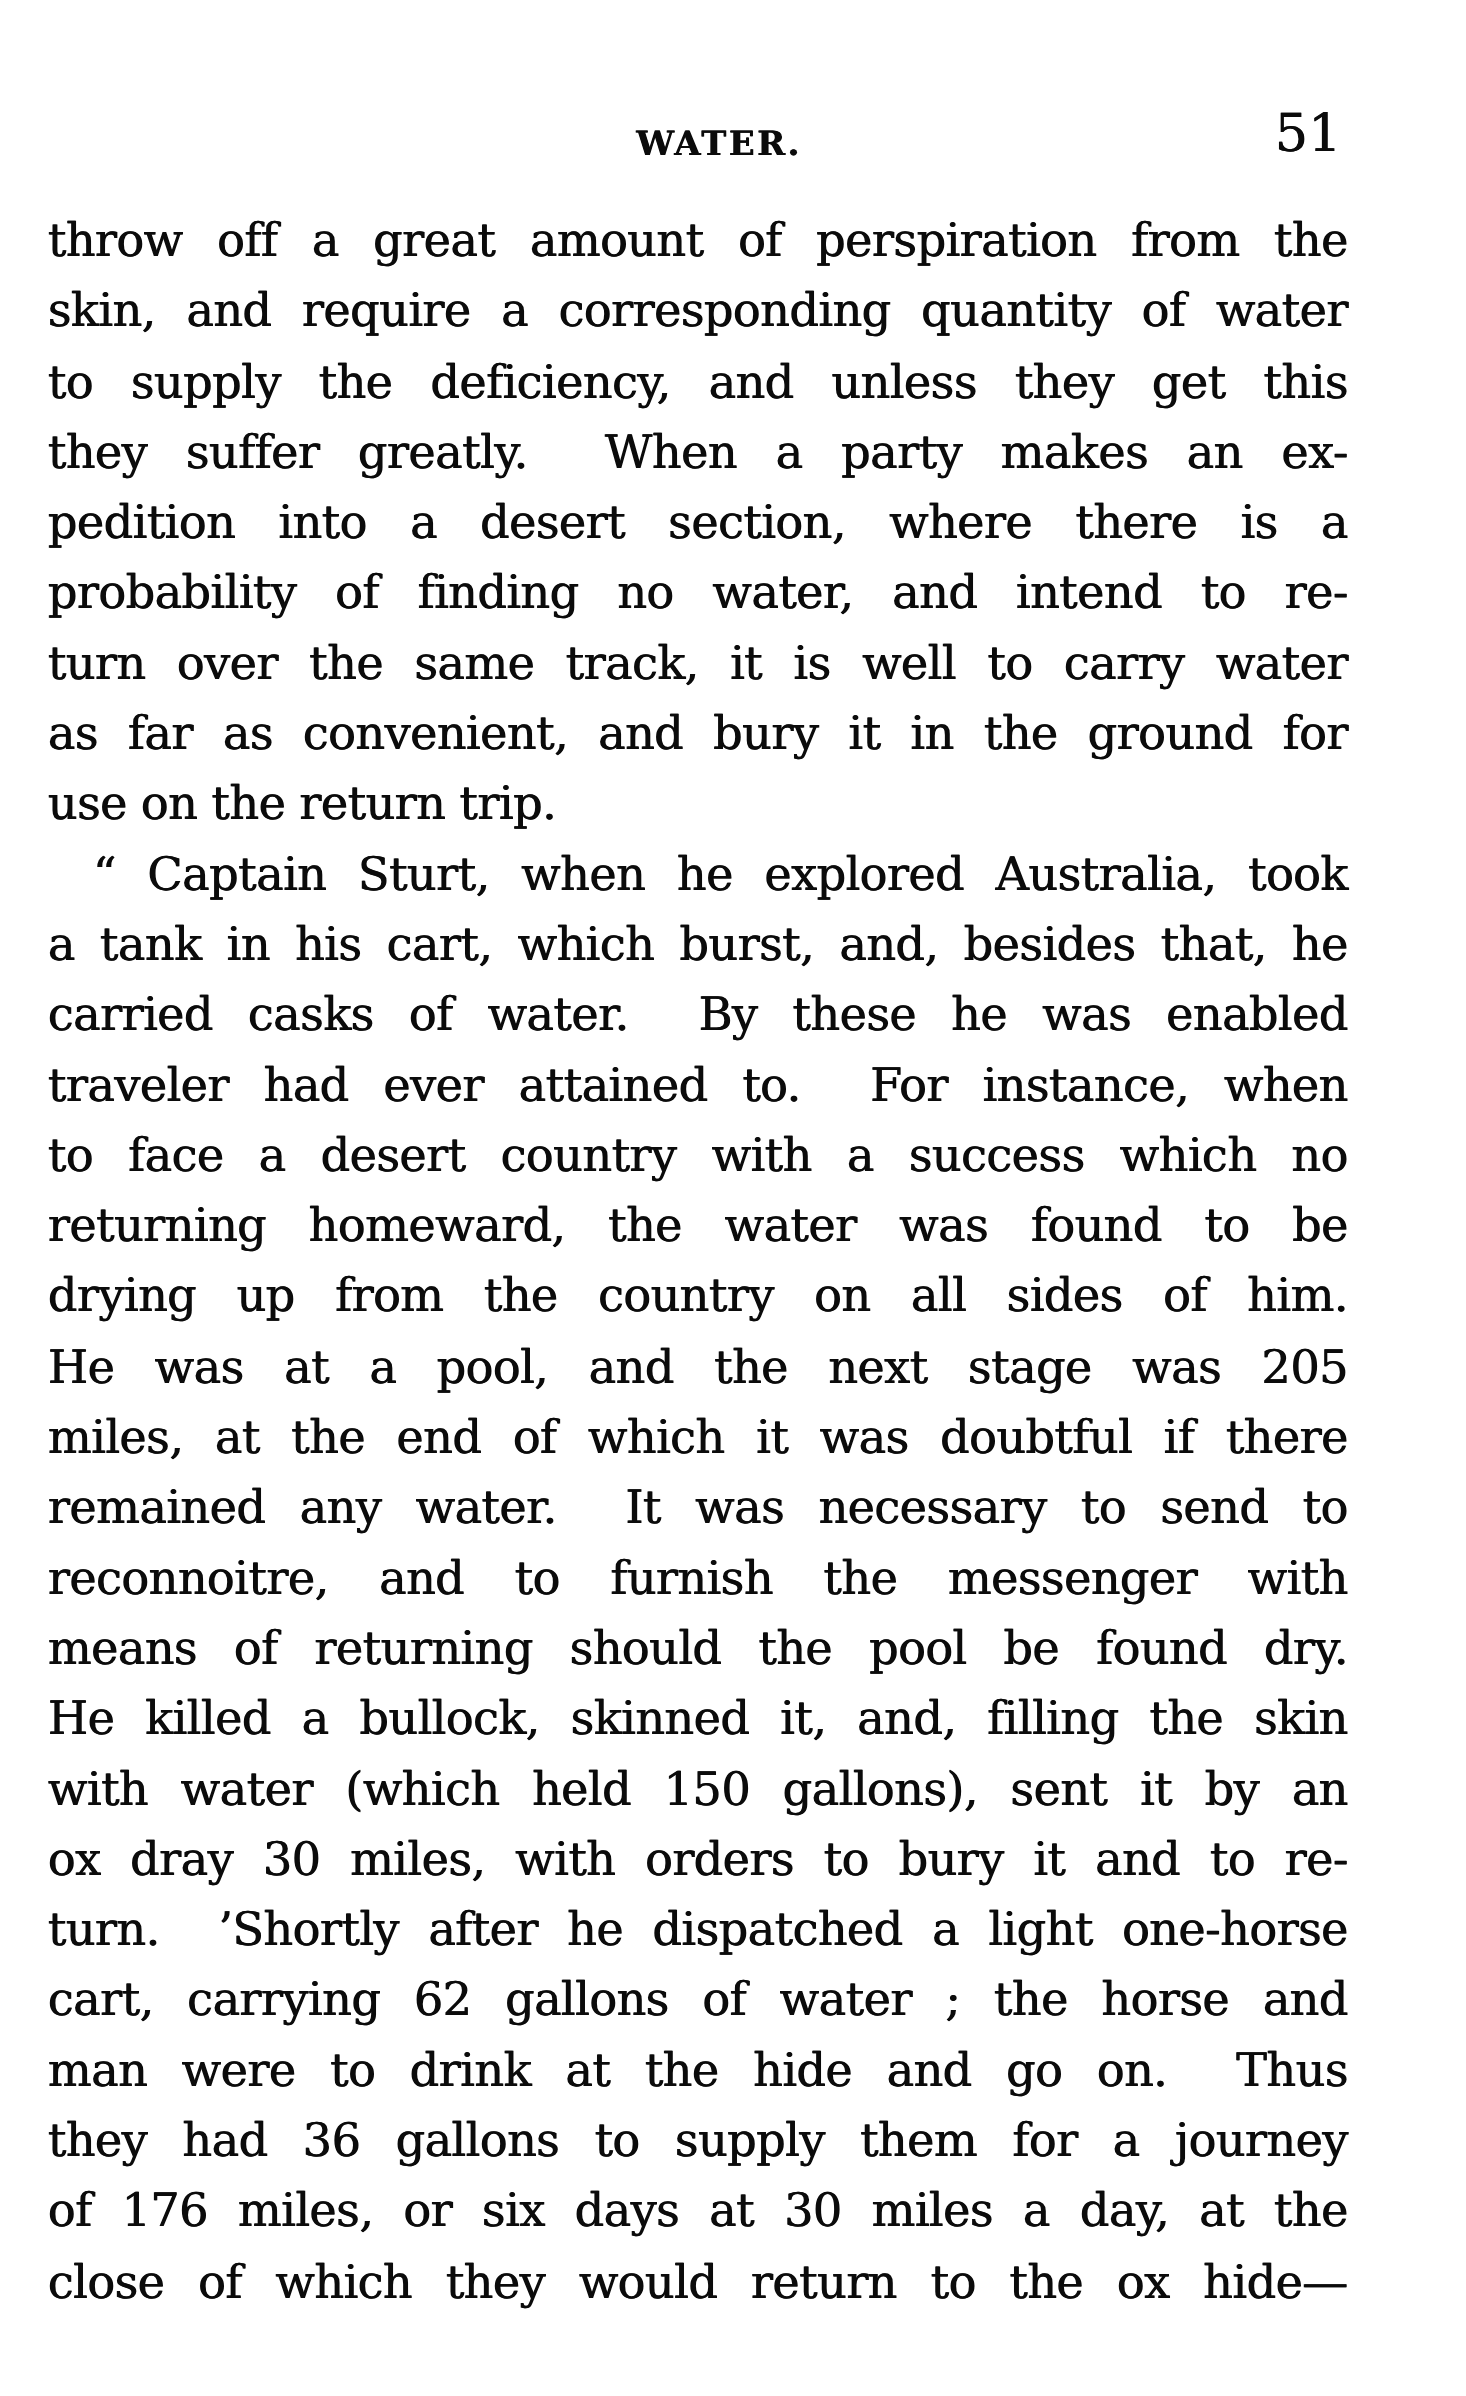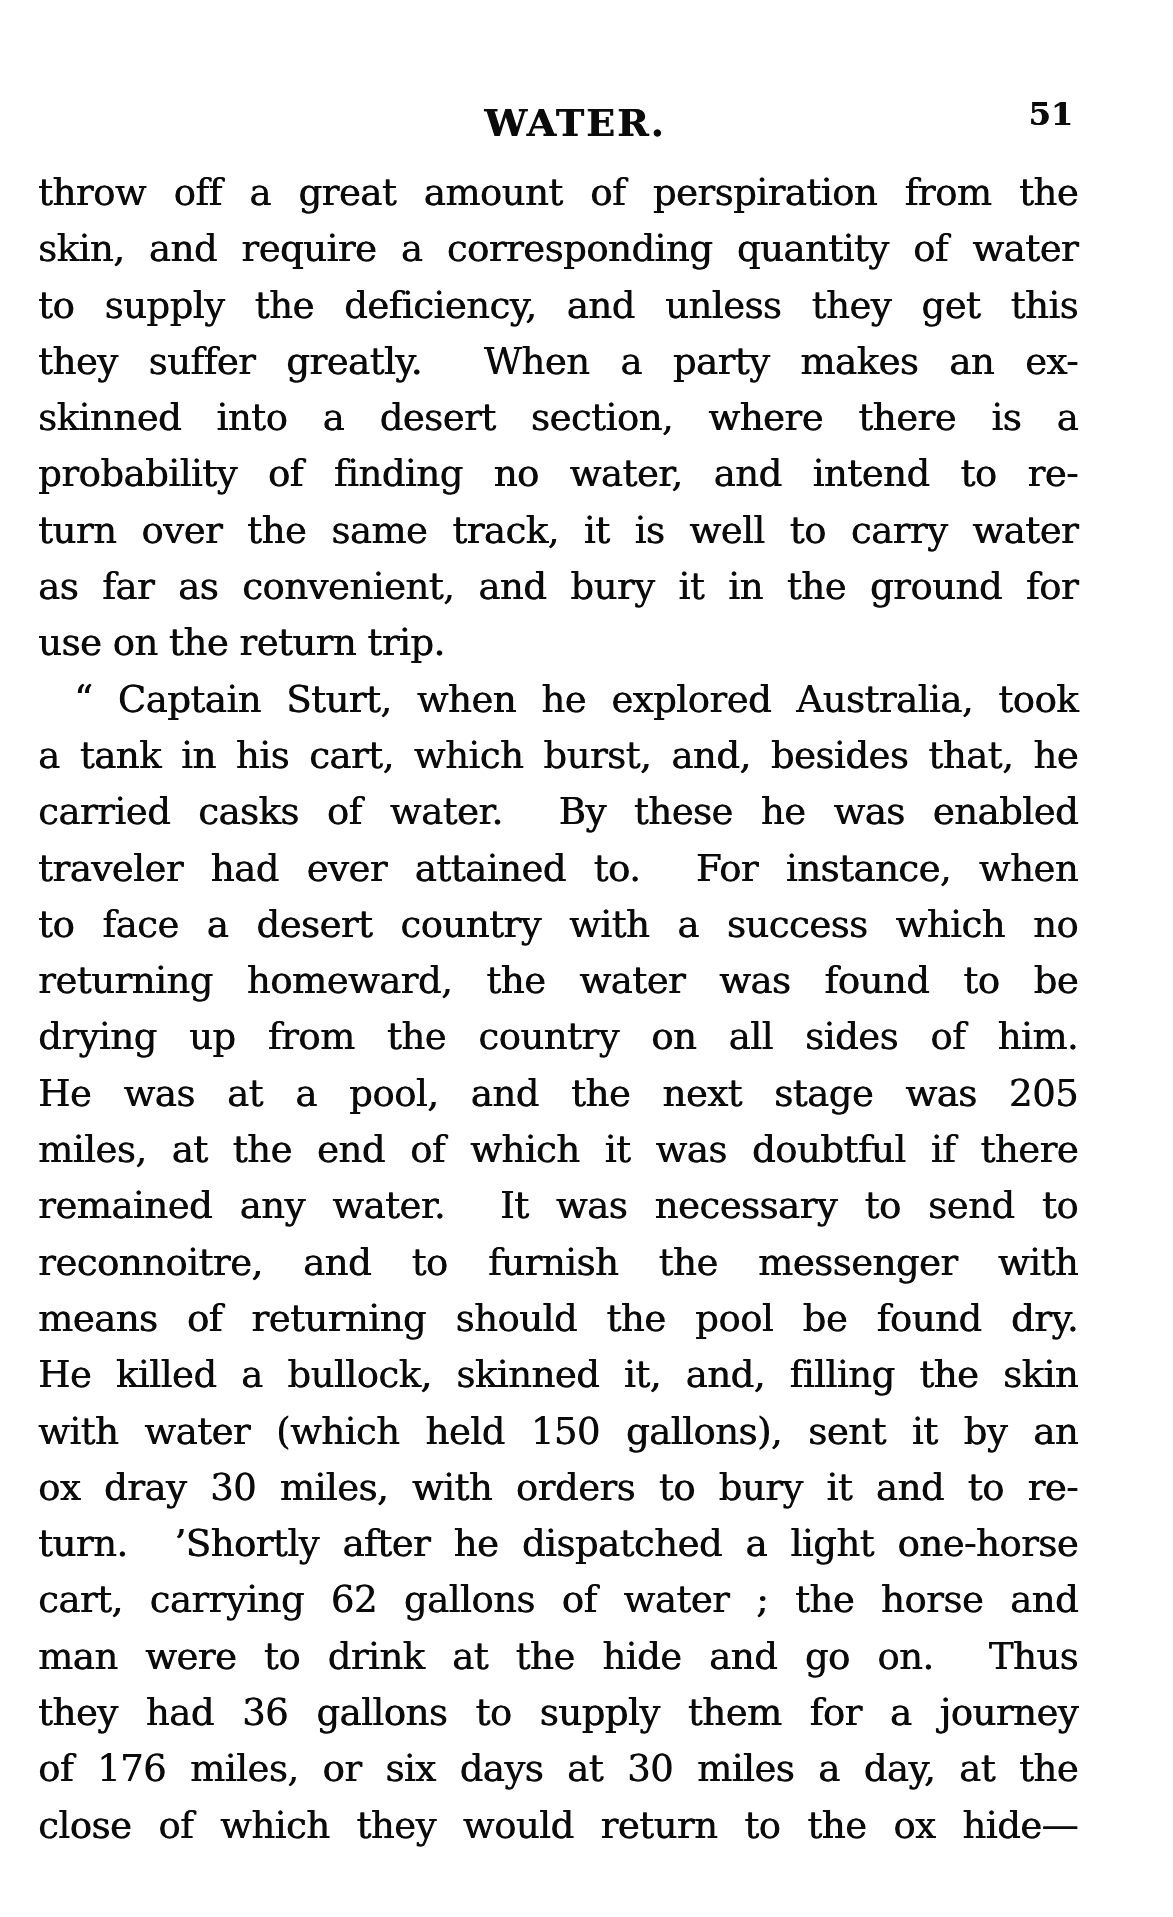--- a/index.html
+++ b/index.html
@@ -19,31 +19,31 @@
     position: absolute;
     inset: 0;
     background: var(--paper, #ffffff);
   }
   .running-head {
     position: absolute;
     top: 100px;
     left: 55px;
     width: 1040px;
     text-align: center;
-    font-size: 38px;
+    font-size: 27px;
     font-weight: bold;
     letter-spacing: 2px;
     text-shadow: 0.5px 0 0 currentColor;
   }
   .page-number {
     position: absolute;
-    top: 95px;
+    top: 82px;
     right: 100px;
-    font-size: 32px;
-    font-weight: bold;
+    font-size: 42px;
+    font-weight: normal;
     text-shadow: 0.5px 0 0 currentColor;
   }
   .text-block {
     position: absolute;
     left: 38px;
     top: 165px;
     width: 1040px;
     font-size: 37px;
     line-height: 56.3px;
     letter-spacing: -0.5px;
@@ -65,21 +65,21 @@
 <body style="--paper: #ffffff; --ink: #0b0b0b;">
 
 <div class="page">
   <div class="running-head">WATER.</div>
   <div class="page-number">51</div>
   <div class="text-block" id="text-block">
       <div class="line">throw off a great amount of perspiration from the</div>
       <div class="line">skin, and require a corresponding quantity of water</div>
       <div class="line">to supply the deficiency, and unless they get this</div>
       <div class="line">they suffer greatly.&nbsp; When a party makes an ex-</div>
-      <div class="line">skinned into a desert section, where there is a</div>
+      <div class="line">pedition into a desert section, where there is a</div>
       <div class="line">probability of finding no water, and intend to re-</div>
       <div class="line">turn over the same track, it is well to carry water</div>
       <div class="line">as far as convenient, and bury it in the ground for</div>
       <div class="line no-justify">use on the return trip.</div>
       <div class="line indent">“ Captain Sturt, when he explored Australia, took</div>
       <div class="line">a tank in his cart, which burst, and, besides that, he</div>
       <div class="line">carried casks of water.&nbsp; By these he was enabled</div>
       <div class="line">traveler had ever attained to.&nbsp; For instance, when</div>
       <div class="line">to face a desert country with a success which no</div>
       <div class="line">returning homeward, the water was found to be</div>

